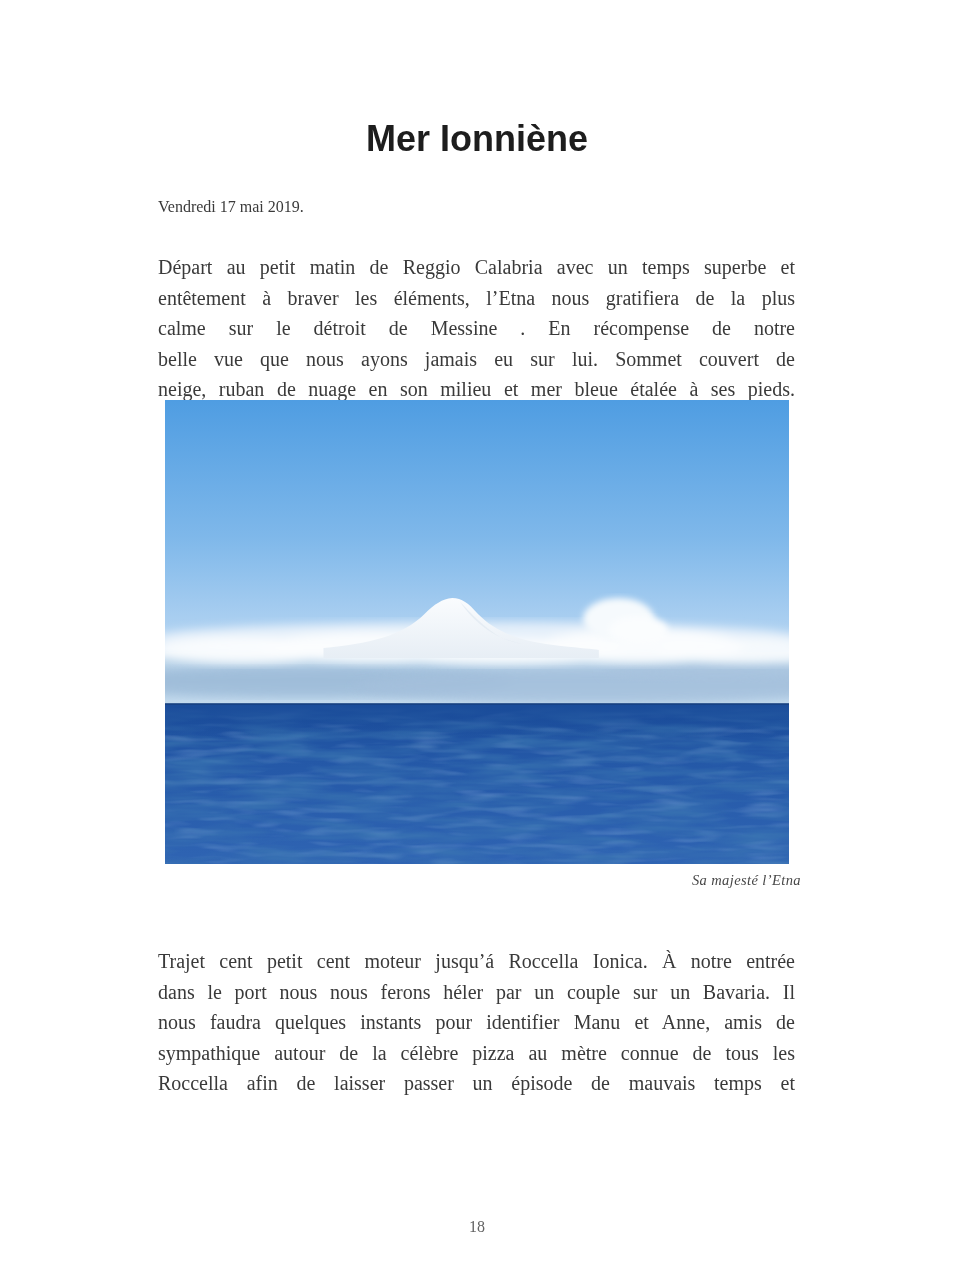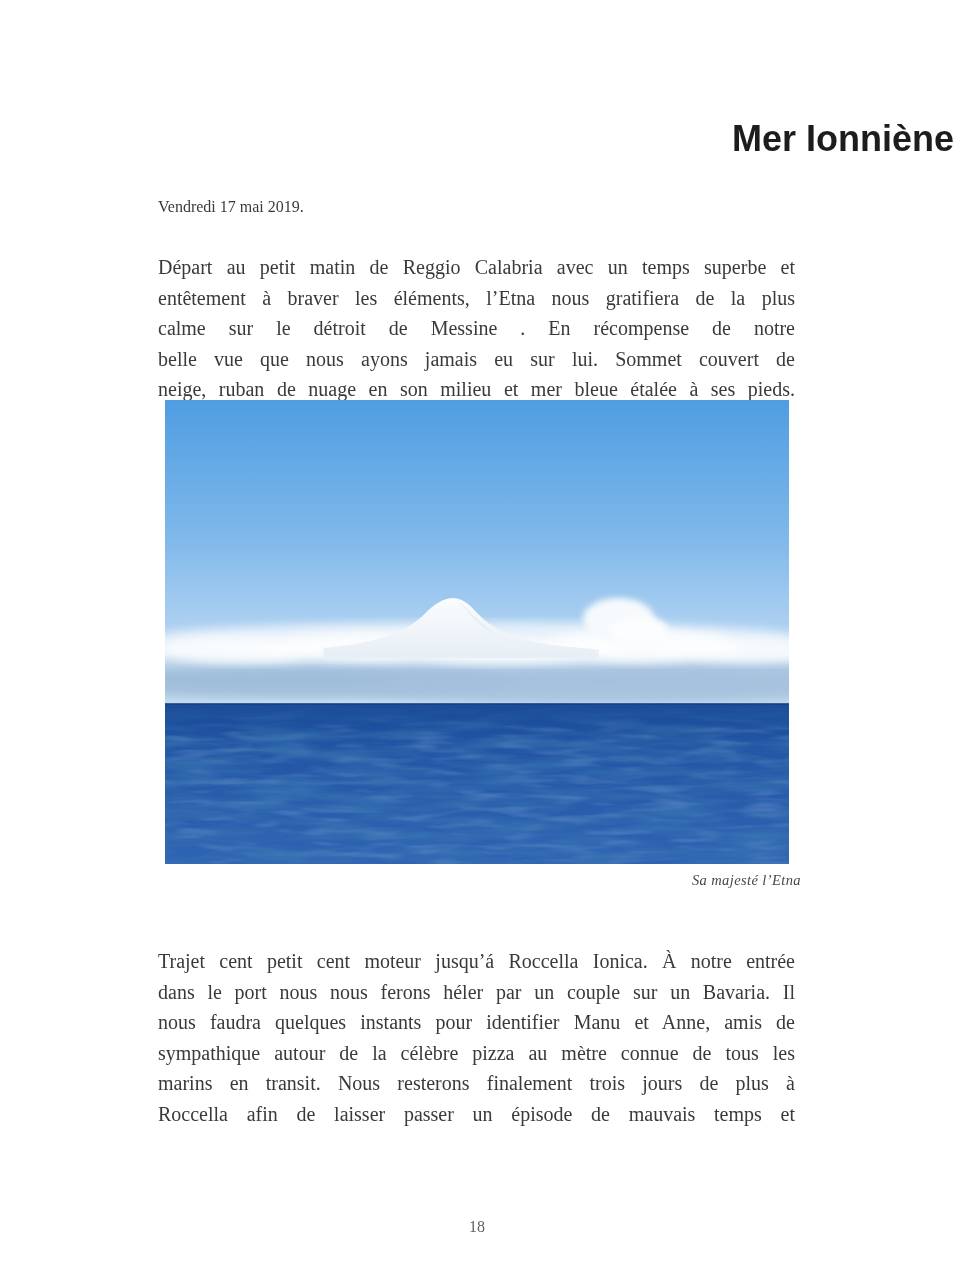--- a/index.html
+++ b/index.html
@@ -3,21 +3,21 @@
 <meta charset="utf-8">
 <style>
   html,body { margin:0; padding:0; background:#ffffff; }
   .page {
     position:relative; width:954px; height:1276px; margin:0 auto;
     background:#ffffff; overflow:hidden;
     font-family:"Liberation Serif", serif;
   }
   .title {
     position:absolute; top:116px; left:0; width:100%;
-    text-align:right; font-family:"Liberation Sans", sans-serif;
+    text-align:center; font-family:"Liberation Sans", sans-serif;
     font-weight:700; font-size:36px; line-height:46px; color:#1d1d1d;
   }
   .date {
     position:absolute; top:192px; left:158px; width:637px;
     font-size:16px; line-height:30px; color:#3a3a3a;
   }
   .para { position:absolute; left:158px; width:637px; font-size:20px; color:#3a3a3a;margin-top:14px; }
   .para-1 { top:238px; }
   .para-2 { top:932px; }
   .line {
@@ -149,19 +149,18 @@
     </svg>
   </div>
 
   <div class="caption">Sa majesté l’Etna</div>
 
   <div class="para para-2">
     <div class="line">Trajet cent petit cent moteur jusqu’á Roccella Ionica. À notre entrée</div>
     <div class="line">dans le port nous nous ferons héler par un couple sur un Bavaria. Il</div>
     <div class="line">nous faudra quelques instants pour identifier Manu et Anne, amis de</div>
     <div class="line">sympathique autour de la célèbre pizza au mètre connue de tous les</div>
-    <div class="line">marins en transit. Nous resterons finalement trois jours de plus à</div>
     <div class="line">Roccella afin de laisser passer un épisode de mauvais temps et</div>
   </div>
 
   <div class="pagenum">18</div>
 
 </div>
 
 </body></html>

